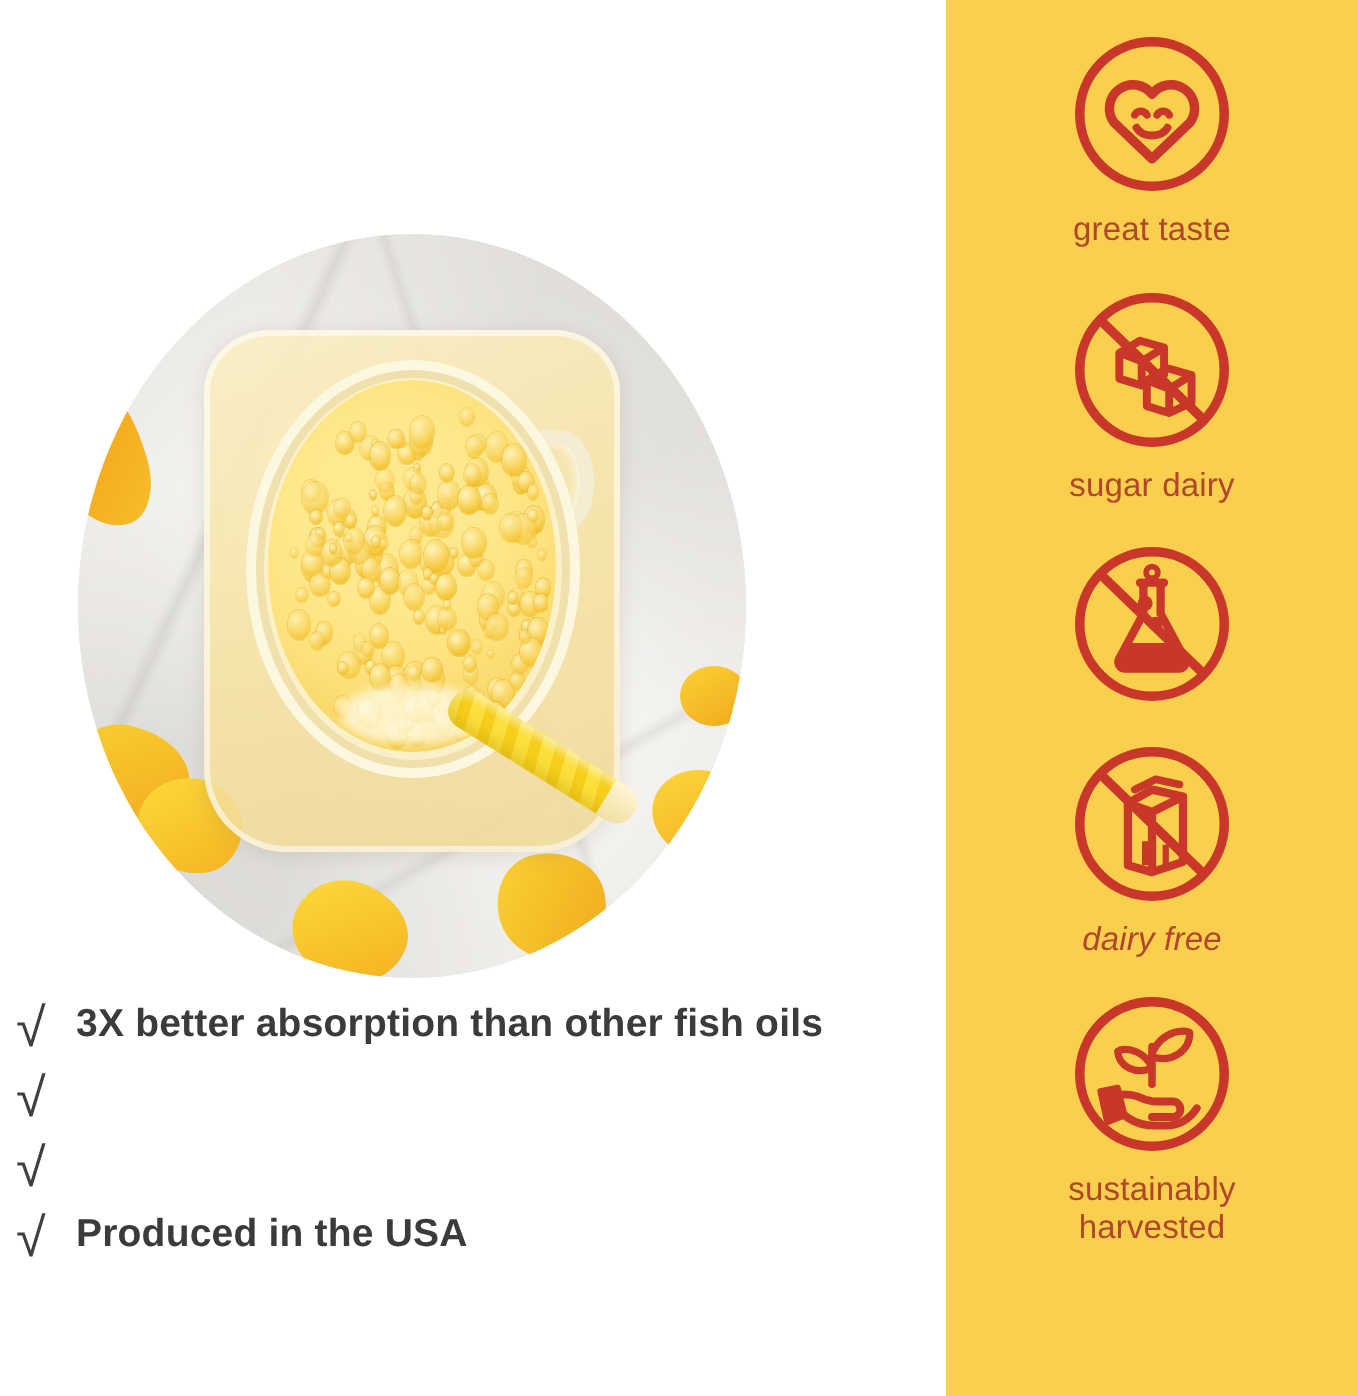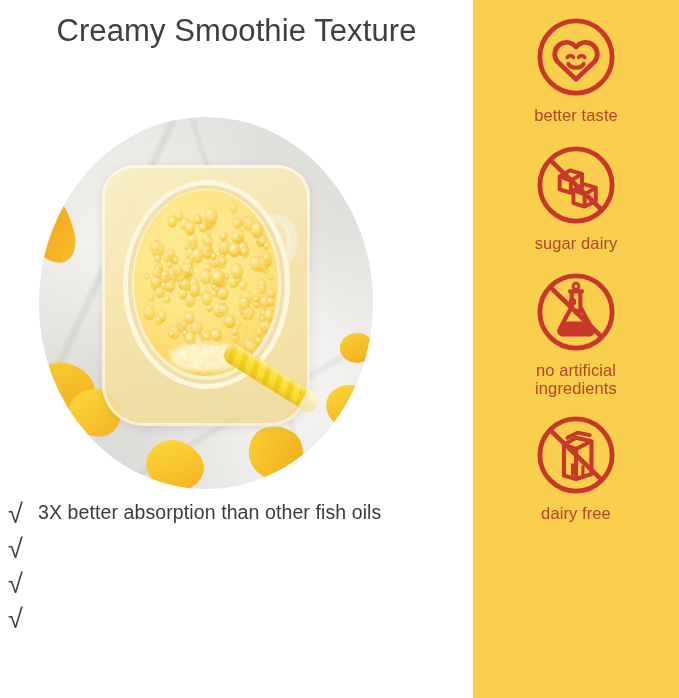--- a/index.html
+++ b/index.html
@@ -118,21 +118,21 @@
 
   
   .bullets { position: absolute; left: 8px; top: 500px; width: 460px; }
   .bullet { display: flex; align-items: flex-start; margin-bottom: 7px; }
   .check {
     flex: 0 0 auto; width: 30px;
     color: #3f3f3f; font-size: 27px; font-weight: 300; line-height: 1;
     padding-top: 1px; text-align: left;
   }
   .btext {
-    color: #3b3b3b; font-size: 19.5px; font-weight: 400; line-height: 1.32;
+    color: #3b3b3b; font-size: 19.5px; font-weight: 700; line-height: 1.32;
     letter-spacing: .1px;
   }
 
   
   .panel {
     position: absolute; right: 0; top: 0; width: 206px; height: 698px;
     background: #f9cf4d;
     display: flex; flex-direction: column; align-items: center;
   }
   .badge {
@@ -142,32 +142,31 @@
   }
   .badge-icon { display:block; }
   .badge-label {
     color: #b2452a; font-size: 16.5px; font-weight: 400;
     line-height: 1.14; margin-top: 6px; letter-spacing: .1px;
     white-space: pre-line;
   }
   .b1 { margin-top: 14px; }
   .b2 { margin-top: 17px; }
   .b3 { margin-top: 16px; }
-  .b4 { margin-top: 14px; }
+  .b4 { margin-top: 14px; font-style: italic; }
   .b5 { margin-top: 15px; }
 </style>
 </head>
 <body>
 
 <div class="page">
 
   <div class="left">
 
     <div class="title">
-      <span class="l2">Creamy Smoothie Texture</span>
     </div>
 
     <div class="photo-wrap">
       <div class="photo">
         <div class="marble"></div>
 
         <div class="mango m1"></div>
         <div class="mango m2"></div>
         <div class="mango m3"></div>
         <div class="mango m4"></div>
@@ -388,35 +387,36 @@
         <span class="btext">3X better absorption than other fish oils</span>
       </div>
       <div class="bullet">
         <span class="check">√</span>
       </div>
       <div class="bullet">
         <span class="check">√</span>
       </div>
       <div class="bullet">
         <span class="check">√</span>
+        <span class="btext">Produced in the USA</span>
       </div>
     </div>
   </div>
 
   <div class="panel">
 
     <div class="badge b1">
       <svg class="badge-icon" width="86" height="86" viewBox="0 0 100 100">
         <circle cx="50" cy="50" r="42" fill="none" stroke="#c8372a" stroke-width="5.5"></circle>
         <path d="M50 76 L28 55 A13.5 13.5 0 0 1 50 38.5 A13.5 13.5 0 0 1 72 55 Z" fill="none" stroke="#c8372a" stroke-width="5.5" stroke-linejoin="round"></path>
         <path d="M40 50.5 a4 4 0 0 1 7 0" fill="none" stroke="#c8372a" stroke-width="4.4" stroke-linecap="round"></path>
         <path d="M53 50.5 a4 4 0 0 1 7 0" fill="none" stroke="#c8372a" stroke-width="4.4" stroke-linecap="round"></path>
         <path d="M41 58 a10 8 0 0 0 18 0" fill="none" stroke="#c8372a" stroke-width="4.6" stroke-linecap="round"></path>
       </svg>
-      <div class="badge-label">better taste</div>
+      <div class="badge-label">great taste</div>
     </div>
 
     <div class="badge b2">
       <svg class="badge-icon" width="86" height="86" viewBox="0 0 100 100">
         <circle cx="50" cy="50" r="42" fill="none" stroke="#c8372a" stroke-width="5.5"></circle>
 
         <path d="M31 40 L43 33 L57 37 L57 53 L44 59 L31 55 Z" fill="none" stroke="#c8372a" stroke-width="4.6" stroke-linejoin="round"></path>
         <path d="M31 40 L44 45 L57 37" fill="none" stroke="#c8372a" stroke-width="4.6" stroke-linejoin="round"></path>
         <path d="M44 45 L44 59" fill="none" stroke="#c8372a" stroke-width="4.6"></path>
 
@@ -433,32 +433,48 @@
       <svg class="badge-icon" width="86" height="86" viewBox="0 0 100 100">
         <circle cx="50" cy="50" r="42" fill="none" stroke="#c8372a" stroke-width="5.5"></circle>
         <path d="M43 26 L57 26 M45 26 L45 44 L31 70 a4 4 0 0 0 3.5 6 h31 a4 4 0 0 0 3.5 -6 L55 44 L55 26" fill="none" stroke="#c8372a" stroke-width="4.8" stroke-linejoin="round" stroke-linecap="round"></path>
         <path d="M37 61 h26 l5.5 9 a4 4 0 0 1 -3.5 6 h-31 a4 4 0 0 1 -3.5 -6 Z" fill="#c8372a"></path>
         <circle cx="50" cy="20" r="3.4" fill="none" stroke="#c8372a" stroke-width="3.4"></circle>
         <circle cx="46" cy="38" r="2.8" fill="none" stroke="#c8372a" stroke-width="3.2"></circle>
         <circle cx="52" cy="50" r="2.6" fill="none" stroke="#c8372a" stroke-width="3.2"></circle>
 
         <path d="M21 22 L79 78" fill="none" stroke="#c8372a" stroke-width="5.5" stroke-linecap="round"></path>
       </svg>
-      <div class="badge-label">no artificial
-ingredients</div>
     </div>
 
     <div class="badge b4">
       <svg class="badge-icon" width="86" height="86" viewBox="0 0 100 100">
         <circle cx="50" cy="50" r="42" fill="none" stroke="#c8372a" stroke-width="5.5"></circle>
         <path d="M36 38 L50 30 L68 34 L68 72 L50 78 L36 74 Z" fill="none" stroke="#c8372a" stroke-width="4.8" stroke-linejoin="round"></path>
         <path d="M36 38 L50 43 L68 34" fill="none" stroke="#c8372a" stroke-width="4.8" stroke-linejoin="round"></path>
         <path d="M50 43 L50 78" fill="none" stroke="#c8372a" stroke-width="4.8"></path>
         <path d="M40 30 L52 24 L66 27" fill="none" stroke="#c8372a" stroke-width="4.4" stroke-linejoin="round" stroke-linecap="round"></path>
         <path d="M46 74 L46 60 M58 76 L58 62" fill="none" stroke="#c8372a" stroke-width="3.6"></path>
 
         <path d="M21 22 L79 78" fill="none" stroke="#c8372a" stroke-width="5.5" stroke-linecap="round"></path>
       </svg>
       <div class="badge-label">dairy free</div>
     </div>
 
+    <div class="badge b5">
+      <svg class="badge-icon" width="86" height="86" viewBox="0 0 100 100">
+        <circle cx="50" cy="50" r="42" fill="none" stroke="#c8372a" stroke-width="5.5"></circle>
+
+        <path d="M50 56 L50 34" fill="none" stroke="#c8372a" stroke-width="4.4" stroke-linecap="round"></path>
+
+        <path d="M50 38 C56 24 70 24 72 26 C72 36 62 44 50 40 Z" fill="none" stroke="#c8372a" stroke-width="4.2" stroke-linejoin="round"></path>
+
+        <path d="M49 44 C42 34 32 35 30 37 C31 46 40 50 49 47 Z" fill="none" stroke="#c8372a" stroke-width="4.2" stroke-linejoin="round"></path>
+
+        <path d="M26 62 h10 c6 0 10 4 16 4 h10 a4.5 4.5 0 0 1 0 9 h-12" fill="none" stroke="#c8372a" stroke-width="4.6" stroke-linejoin="round" stroke-linecap="round"></path>
+        <path d="M26 62 c4 12 14 18 26 18 h6 c8 0 14 -4 18 -10" fill="none" stroke="#c8372a" stroke-width="4.6" stroke-linejoin="round" stroke-linecap="round"></path>
+
+        <path d="M20 60 L30 58 L34 74 L24 78 Z" fill="#c8372a" stroke="#c8372a" stroke-width="3.6" stroke-linejoin="round"></path>
+      </svg>
+      <div class="badge-label">sustainably
+harvested</div>
+    </div>
   </div>
 </div>
 
 </body></html>

